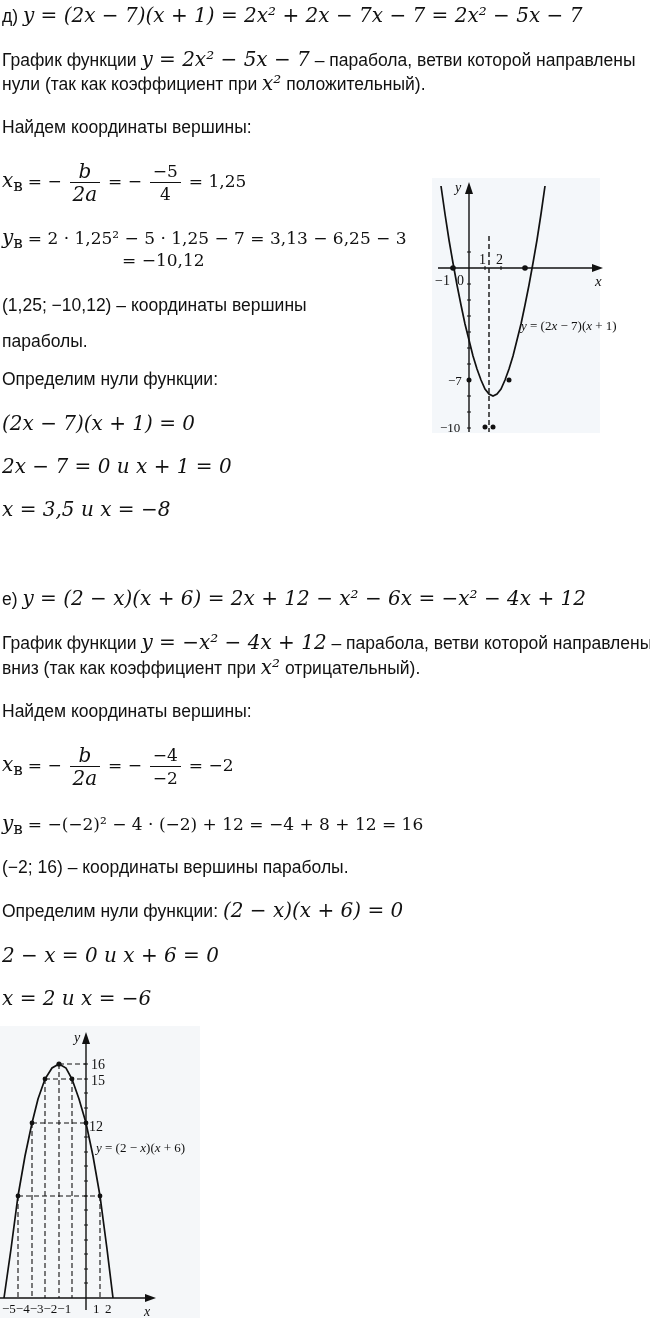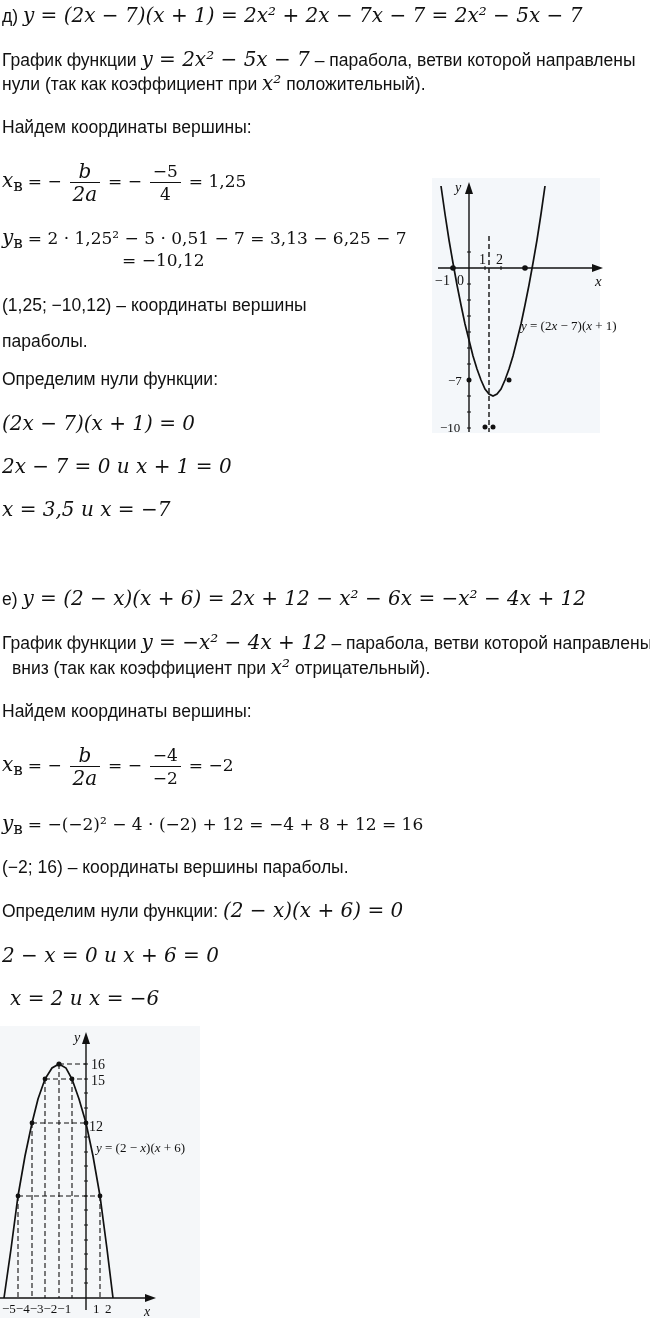--- a/index.html
+++ b/index.html
@@ -40,31 +40,31 @@
   <span class="mi">x</span><sub class="m">в</sub>
   <span class="m">= −</span>
   <span class="frac"><span class="num mi">b</span><span class="den mi">2a</span></span>
   <span class="m">= −</span>
   <span class="frac"><span class="num m">−5</span><span class="den m">4</span></span>
   <span class="m">= 1,25</span>
 </div>
 
 <div class="line" style="top:226px;">
   <span class="mi">y</span><sub class="m">в</sub>
-  <span class="m">= 2 · 1,25² − 5 · 0,51 − 7 = 3,13 − 6,25 − 7</span>
+  <span class="m">= 2 · 1,25² − 5 · 1,25 − 7 = 3,13 − 6,25 − 3</span>
 </div>
 <div class="line m" style="top:249px; left:122px;">= −10,12</div>
 
 <div class="line" style="top:294px;">(1,25; −10,12) – координаты вершины</div>
 <div class="line" style="top:330px;">параболы.</div>
 
 <div class="line" style="top:368px;">Определим нули функции:</div>
 <div class="line mi" style="top:412px;">(2x − 7)(x + 1) = 0</div>
 <div class="line mi" style="top:455px;">2x − 7 = 0 и x + 1 = 0</div>
-<div class="line mi" style="top:498px;">x = 3,5 и x = −7</div>
+<div class="line mi" style="top:498px;">x = 3,5 и x = −8</div>
 
 <div class="graph" style="left:432px; top:176px; width:218px; height:258px;">
   <svg width="218" height="258" viewBox="432 176 218 258">
     <rect x="432" y="178" width="168" height="255" fill="#f4f7fa"></rect>
 
     <line x1="438" y1="268" x2="600" y2="268" stroke="#111" stroke-width="1.4"></line>
     <polygon points="603,268 592,264 592,272" fill="#111"></polygon>
     <line x1="469" y1="432" x2="469" y2="186" stroke="#111" stroke-width="1.4"></line>
     <polygon points="469,182 465,194 473,194" fill="#111"></polygon>
     <text x="455" y="192" font-size="14" font-style="italic">y</text>
@@ -113,21 +113,21 @@
 <div class="line" style="top:587px;">
   <span>е)</span>
   <span class="mi">y = (2 − x)(x + 6) = 2x + 12 − x² − 6x = −x² − 4x + 12</span>
 </div>
 
 <div class="line" style="top:631px;text-align:center;">
   <span>График функции</span>
   <span class="mi">y = −x² − 4x + 12</span>
   <span>– парабола, ветви которой направлены</span>
 </div>
-<div class="line" style="top:656px;margin-left:10px;">
+<div class="line" style="top:656px;">
   <span>вниз (так как коэффициент при</span>
   <span class="mi">x²</span>
   <span>отрицательный).</span>
 </div>
 
 <div class="line" style="top:700px;">Найдем координаты вершины:</div>
 
 <div class="line" style="top:744px;">
   <span class="mi">x</span><sub class="m">в</sub>
   <span class="m">= −</span>
@@ -142,21 +142,21 @@
   <span class="m">= −(−2)² − 4 · (−2) + 12 = −4 + 8 + 12 = 16</span>
 </div>
 
 <div class="line" style="top:856px;">(−2; 16) – координаты вершины параболы.</div>
 
 <div class="line" style="top:899px;">
   <span>Определим нули функции:</span>
   <span class="mi">(2 − x)(x + 6) = 0</span>
 </div>
 <div class="line mi" style="top:944px;text-align:center;">2 − x = 0 и x + 6 = 0</div>
-<div class="line mi" style="top:987px;margin-left:8px;">x = 2 и x = −6</div>
+<div class="line mi" style="top:987px;">x = 2 и x = −6</div>
 
 <div class="graph" style="left:0px; top:1024px; width:205px; height:294px;">
   <svg width="205" height="294" viewBox="0 1024 205 294">
     <rect x="0" y="1026" width="200" height="292" fill="#f5f7f9"></rect>
 
     <line x1="0" y1="1298" x2="152" y2="1298" stroke="#111" stroke-width="1.4"></line>
     <polygon points="156,1298 145,1294 145,1302" fill="#111"></polygon>
     <line x1="86" y1="1310" x2="86" y2="1036" stroke="#111" stroke-width="1.4"></line>
     <polygon points="86,1032 82,1044 90,1044" fill="#111"></polygon>
     <text x="74" y="1042" font-size="14" font-style="italic">y</text>

